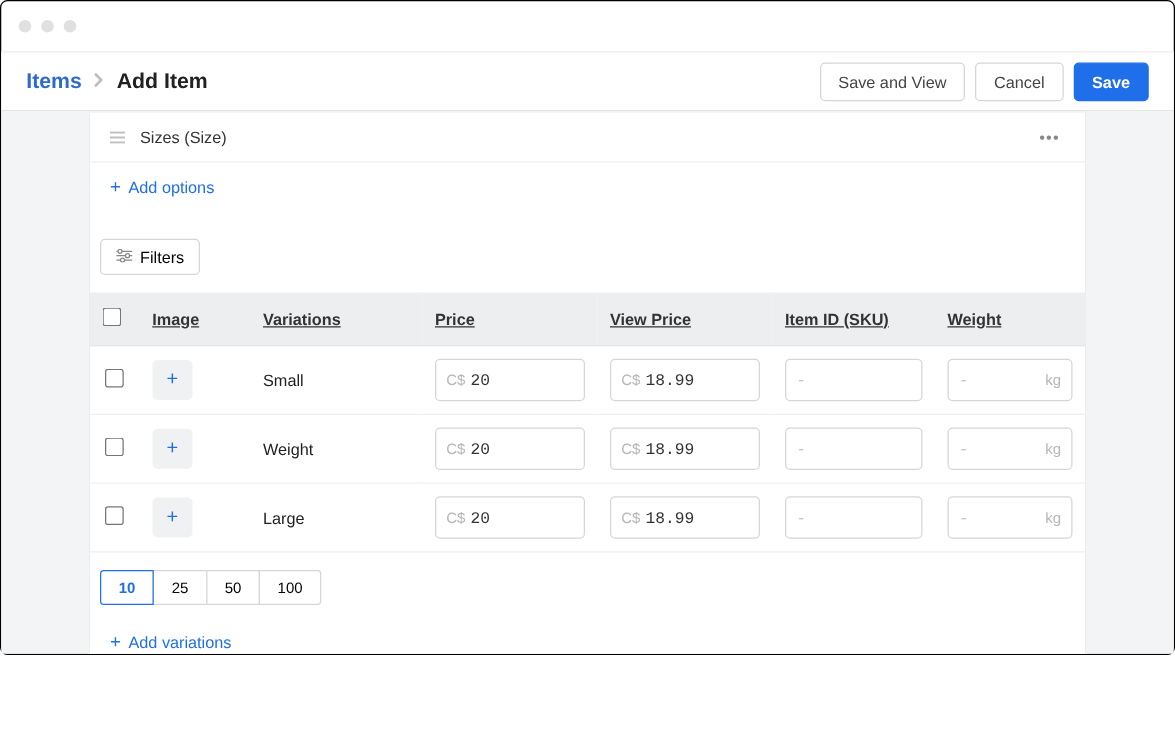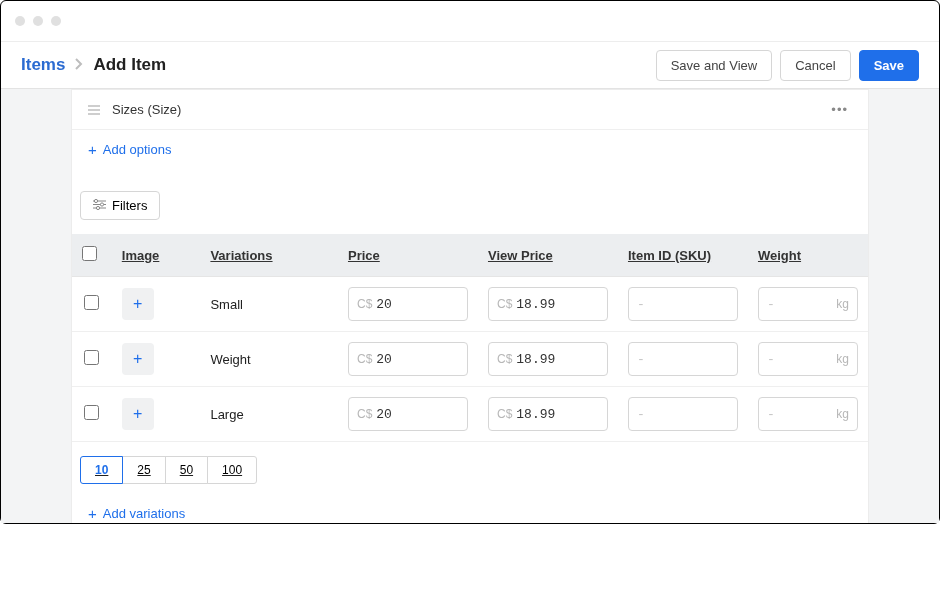--- a/index.html
+++ b/index.html
@@ -35,21 +35,21 @@
   .chk { width:40px; text-align:center;}
   .chk input { width:15px;height:15px; accent-color:#1f6fea; cursor:pointer;}
   .img-add { width:32px;height:32px; background:#f0f1f2; border-radius:4px; display:flex;align-items:center;justify-content:center; color:#1f6fea; font-size:16px; cursor:pointer;}
   .input-wrap { position:relative; display:inline-flex; align-items:center; border:1px solid #d6d6d6; border-radius:4px; background:#fff; height:34px; width:120px; padding:0 8px;}
   .input-wrap.small { width:100px;}
   .input-wrap.sku { width:110px;}
   .prefix { color:#b7b7b7; font-size:12px; margin-right:4px;}
   .suffix { color:#b7b7b7; font-size:12px; margin-left:auto;}
   .input-wrap input { border:none; outline:none; width:100%; font-size:13px; color:#333; background:transparent;font-family:Liberation Mono, monospace;}
   .input-wrap input::placeholder { color:#c4c4c4;}
-  .pager { display:flex; padding:14px 8px 10px 8px;text-decoration:underline;}
+  .pager { display:flex; padding:14px 8px 10px 8px;}
   .pager-btn { border:1px solid #d6d6d6; background:#fff; padding:6px 14px; font-size:12px; cursor:pointer; margin-left:-1px;}
   .pager-btn:first-child { border-radius:3px 0 0 3px; margin-left:0;}
   .pager-btn:last-child { border-radius:0 3px 3px 0;}
   .pager-btn.active { border-color:#1f6fea; color:#1f6fea; position:relative; z-index:1; font-weight:600;}
   .modifiers-panel { margin-top:20px; padding:24px; display:flex; gap:30px; align-items:flex-start;}
   .modifiers-panel h3 { font-size:17px; margin-bottom:4px; font-weight:700;font-family:Liberation Mono, monospace;}
   .mod-left { flex:1;}
   .mod-right { width:260px; display:flex; align-items:flex-start; gap:30px; padding-top:6px;}
   .tshirt svg { display:block;}
   .opt-list { display:flex; flex-direction:column; gap:10px; padding-top:6px;}

